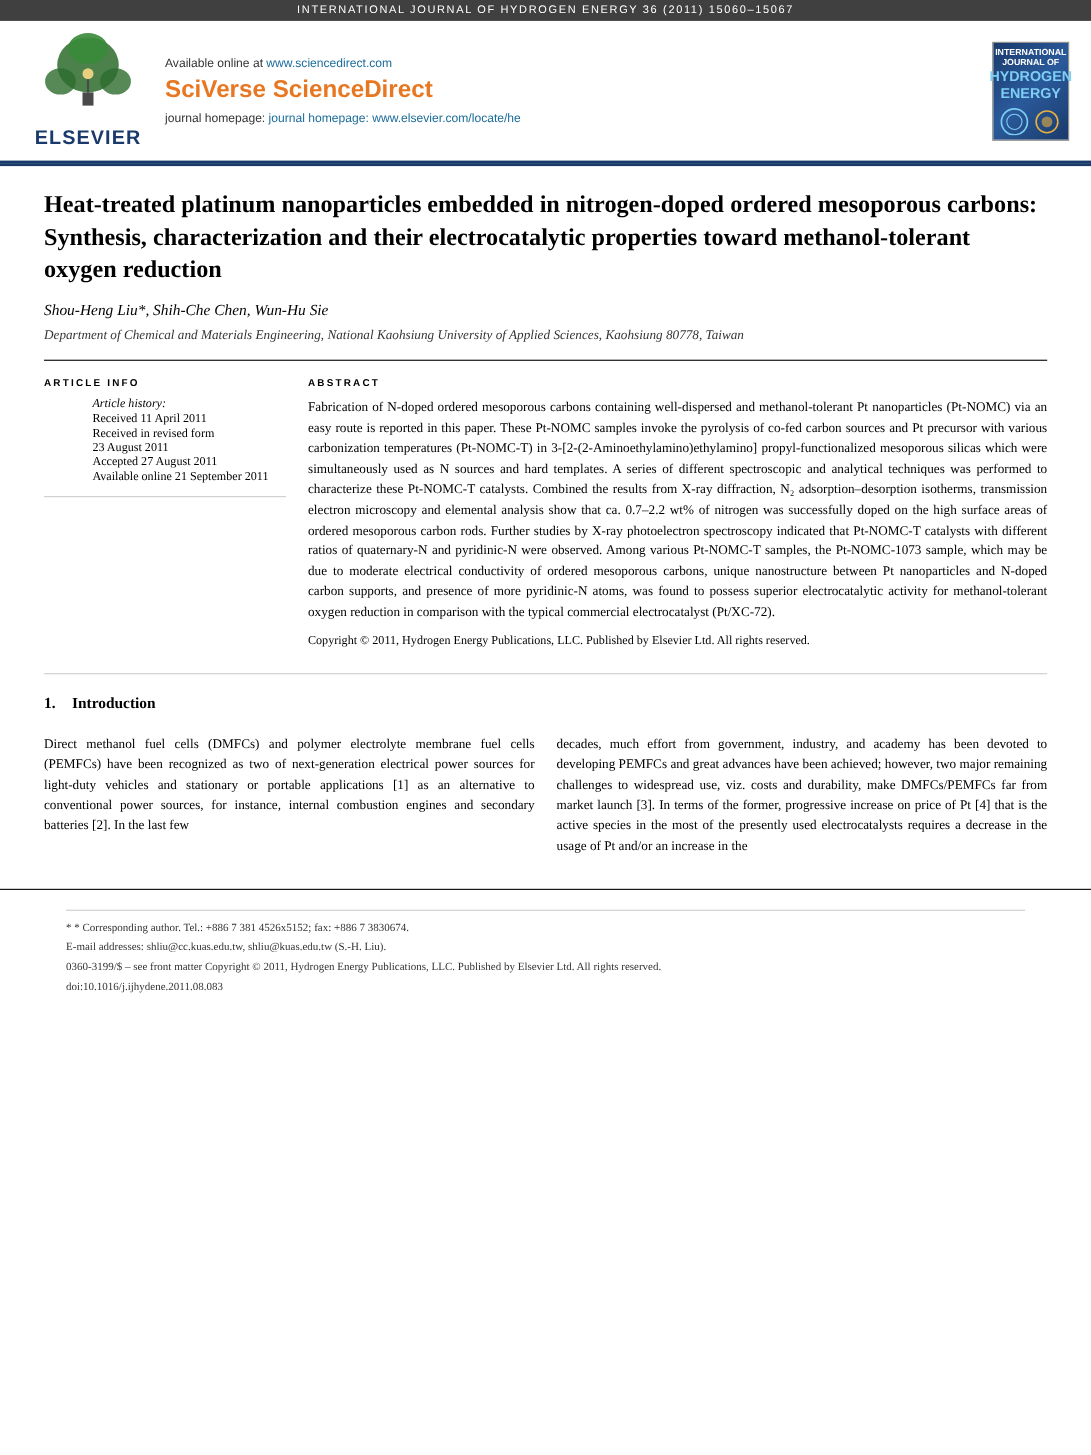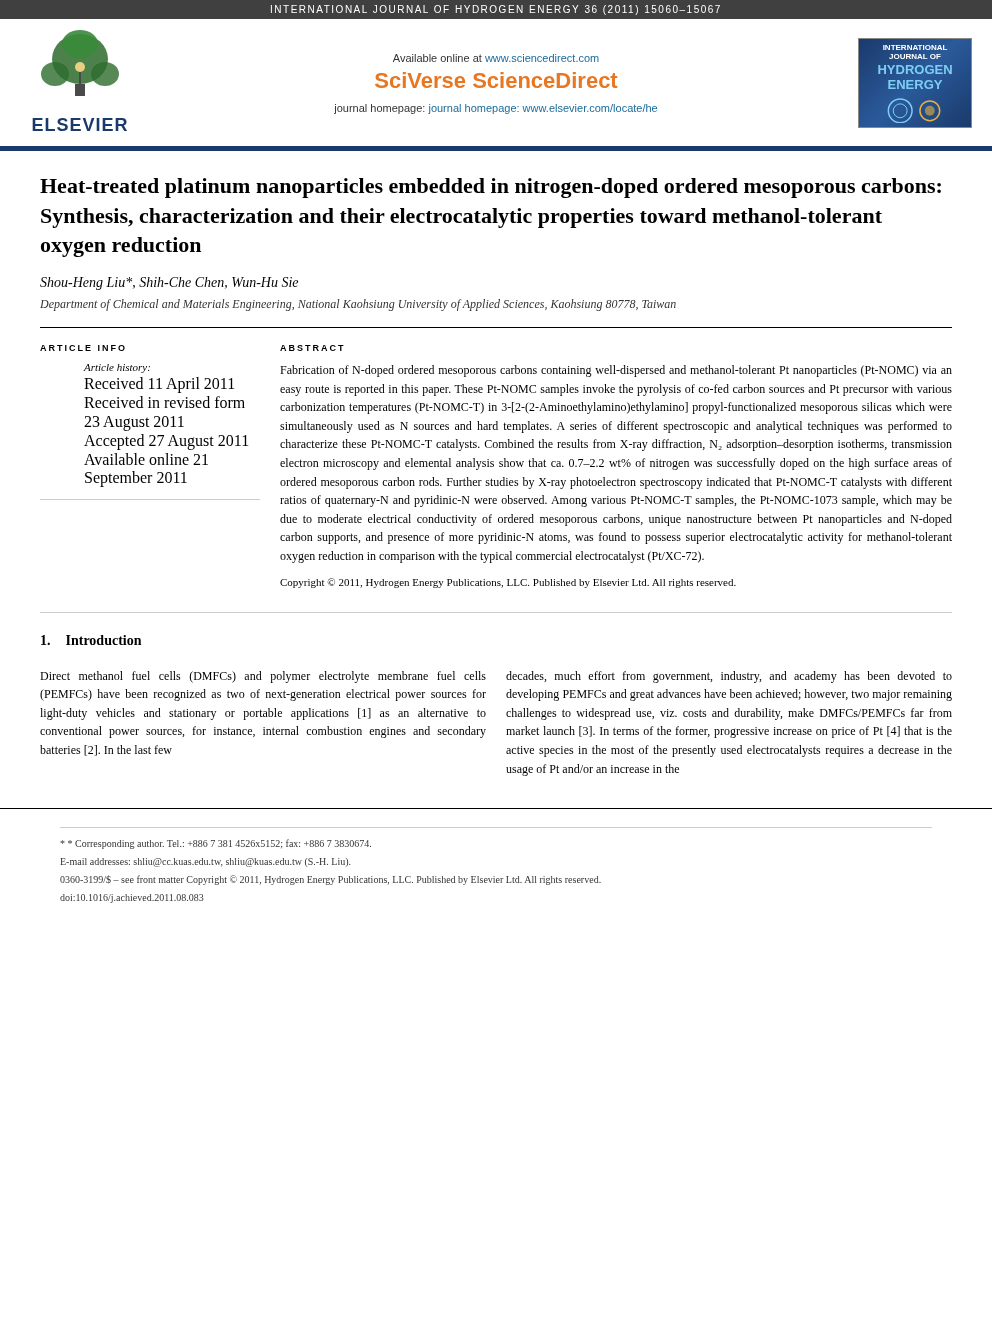--- a/index.html
+++ b/index.html
@@ -51,21 +51,21 @@
       font-weight: bold;
       color: #1a3a6b;
       letter-spacing: 1px;
       margin-top: 16px;
     }
     .header-center {
       flex: 1;
       text-align: center;
       display: flex;
       flex-direction: column;
-      align-items: center;
+      align-items: flex-start;
       gap: 4px;
     }
     .available-text {
       font-size: 11px;
       color: #333;
       font-family: Arial, sans-serif;
     }
     .available-text a {
       color: #1a6b9a;
       text-decoration: none;
@@ -89,21 +89,21 @@
       color: #1a6b9a;
       text-decoration: none;
     }
     .header-right {
       width: 120px;
       flex-shrink: 0;
       display: flex;
       justify-content: flex-end;
     }
     .journal-cover {
-      width: 114px;
+      width: 70px;
       height: 90px;
       background: linear-gradient(135deg, #1a3a6b 0%, #2a5a9b 50%, #1a3a6b 100%);
       border: 1px solid #888;
       display: flex;
       flex-direction: column;
       align-items: center;
       justify-content: center;
       padding: 4px;
     }
     .journal-cover-title {
@@ -177,21 +177,21 @@
     .article-info-group {
       margin-bottom: 12px;
       margin-left: 44px;
     }
     .info-label {
       font-style: italic;
       font-size: 11px;
       margin-bottom: 2px;
     }
     .info-value {
-      font-size: 16px;
+      font-size: 11px;
       margin-bottom: 1px;
     }
     .keywords-section {
       margin-top: 15px;
     }
     .keyword-item {
       font-size: 11px;
       margin-bottom: 1px;
       font-style: italic;
     }
@@ -383,14 +383,14 @@
 </div>
 
 <div class="footer-section">
   <hr class="thin">
   <div class="footer-note">
     <span>* </span>
     <span>* Corresponding author. Tel.: +886 7 381 4526x5152; fax: +886 7 3830674.</span>
   </div>
   <div class="footer-note">E-mail addresses: shliu@cc.kuas.edu.tw, shliu@kuas.edu.tw (S.-H. Liu).</div>
   <div class="footer-note">0360-3199/$ – see front matter Copyright © 2011, Hydrogen Energy Publications, LLC. Published by Elsevier Ltd. All rights reserved.</div>
-  <div class="footer-note">doi:10.1016/j.achieved.2011.08.083</div>
+  <div class="footer-note">doi:10.1016/j.ijhydene.2011.08.083</div>
 </div>
 
 </body></html>

